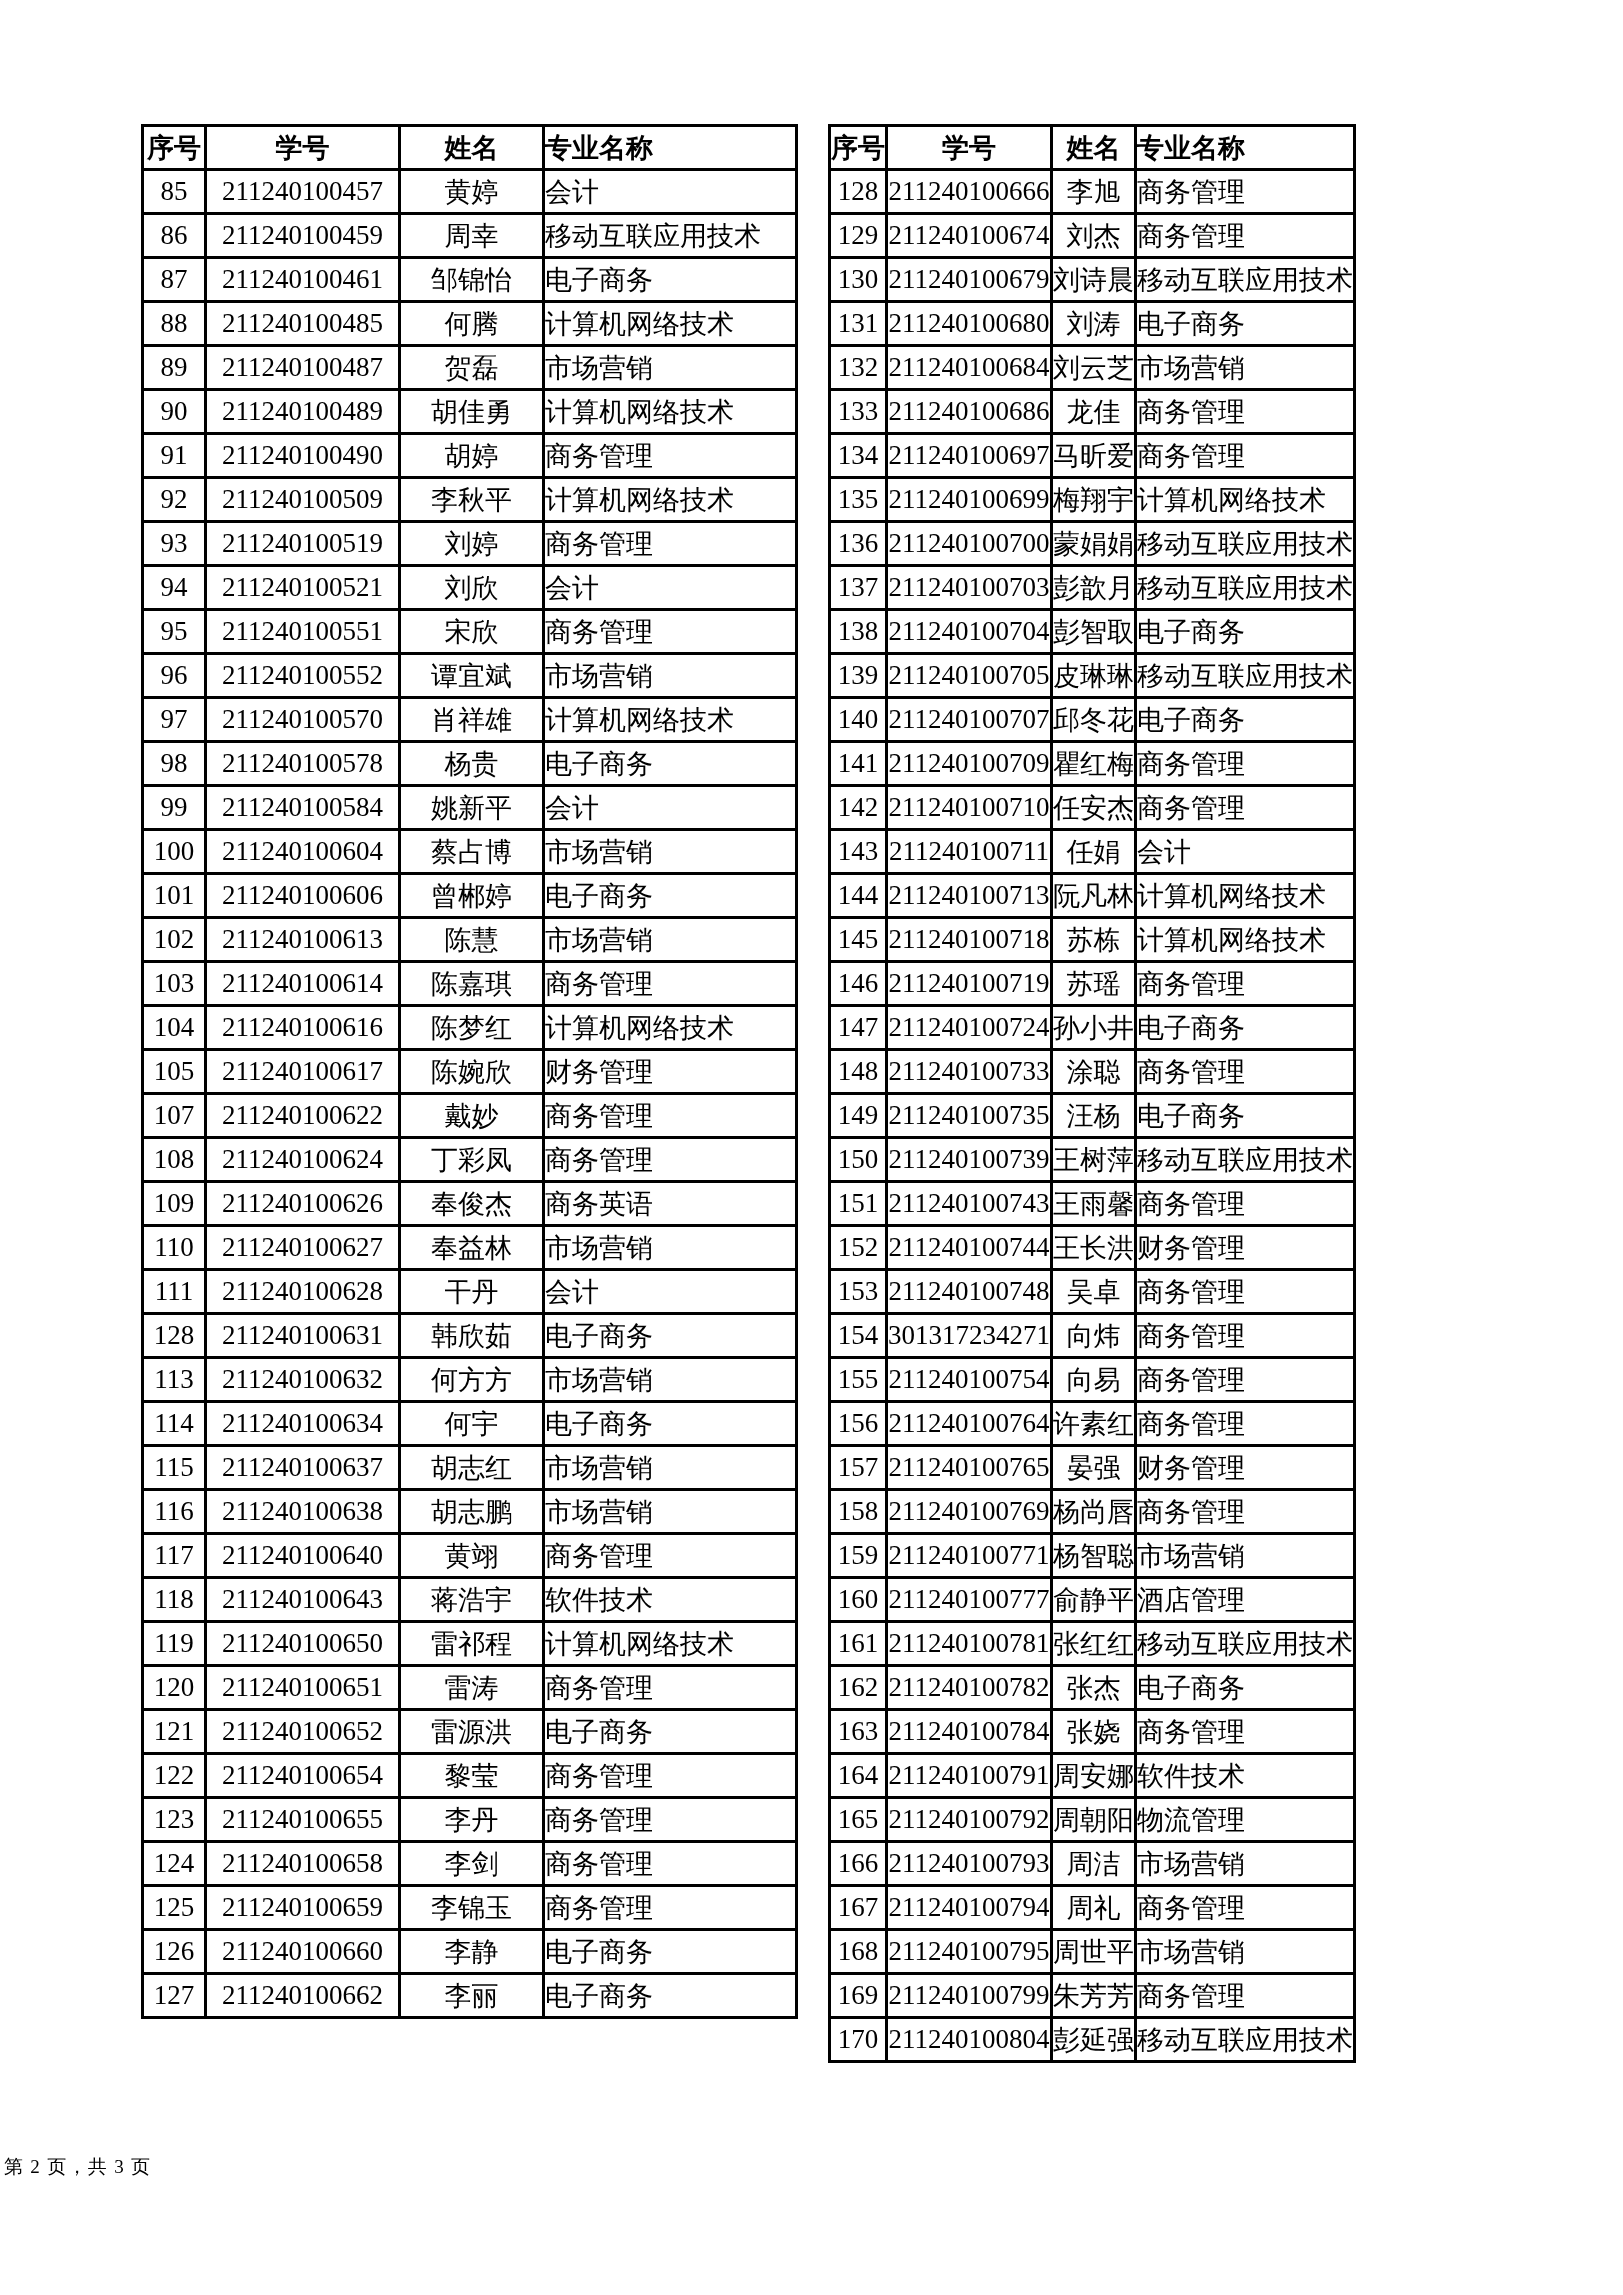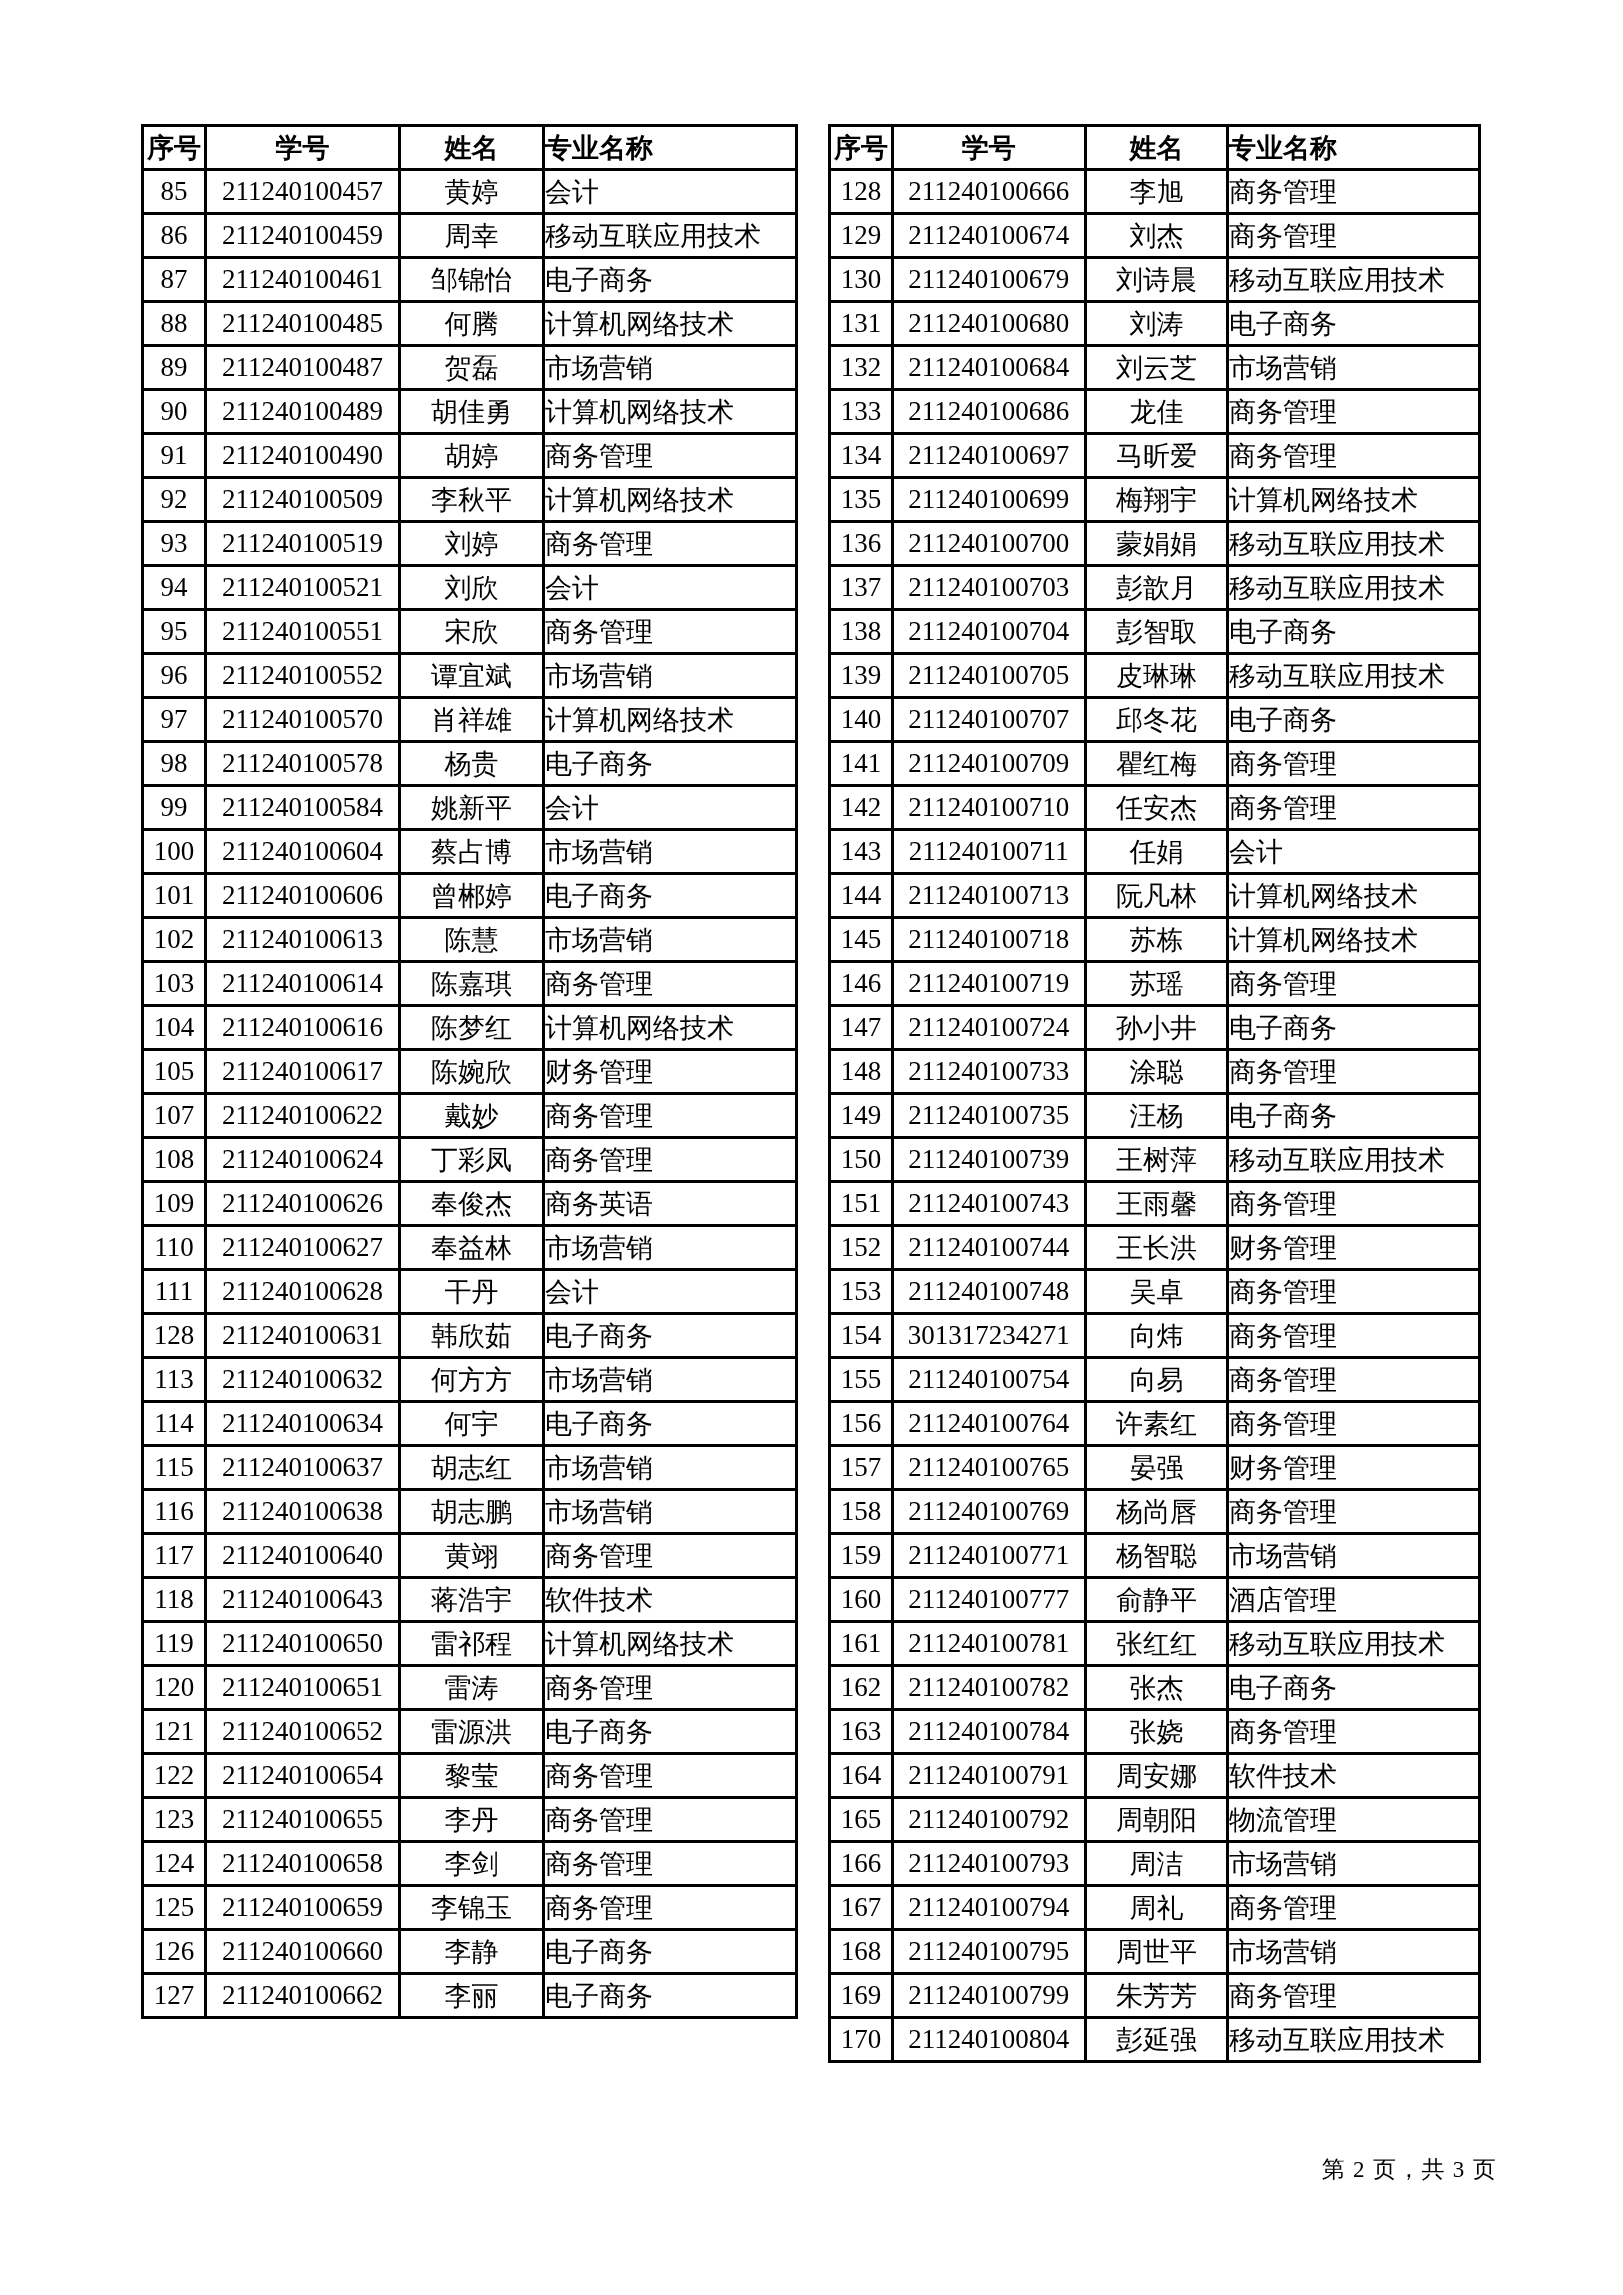--- a/index.html
+++ b/index.html
@@ -1,18 +1,18 @@
 <!DOCTYPE html>
 <html style="font-size:10.5px"><head>
   <meta charset="utf-8">
   <style>
     html, body { margin: 0; padding: 0; background: #ffffff; }
     .page {
       position: relative;
-      width: 1481px;
+      width: 1356px;
       height: 2295px;
       background: #ffffff;
       color: #000000;
       font-family: "Liberation Serif", "DejaVu Serif", serif;
       text-decoration: underline;
     }
     table.tbl {
       position: absolute;
       top: 124px;
       border-collapse: collapse;
@@ -32,24 +32,24 @@
     .tbl th { font-weight: bold; }
     col.c0 { width: 63px; }
     col.c1 { width: 194px; }
     col.c2 { width: 144px; }
     col.c3 { width: 253px; }
     .c0, .c1, .c2 { text-align: center; }
     .c3 { text-align: left; padding-left: 5.2px; }
     .footer {
       position: absolute;
       top: 2154px;
-      left: 16px;
+      left: 4px;
       width: 100%;
-      text-align: right;
-      font-size: 23px;
+      text-align: left;
+      font-size: 19px;
       letter-spacing: 1.3px;
     }
   </style>
 </head>
 <body>
 
 <div class="page">
 
   <table class="tbl tbl-left">
     <colgroup>

